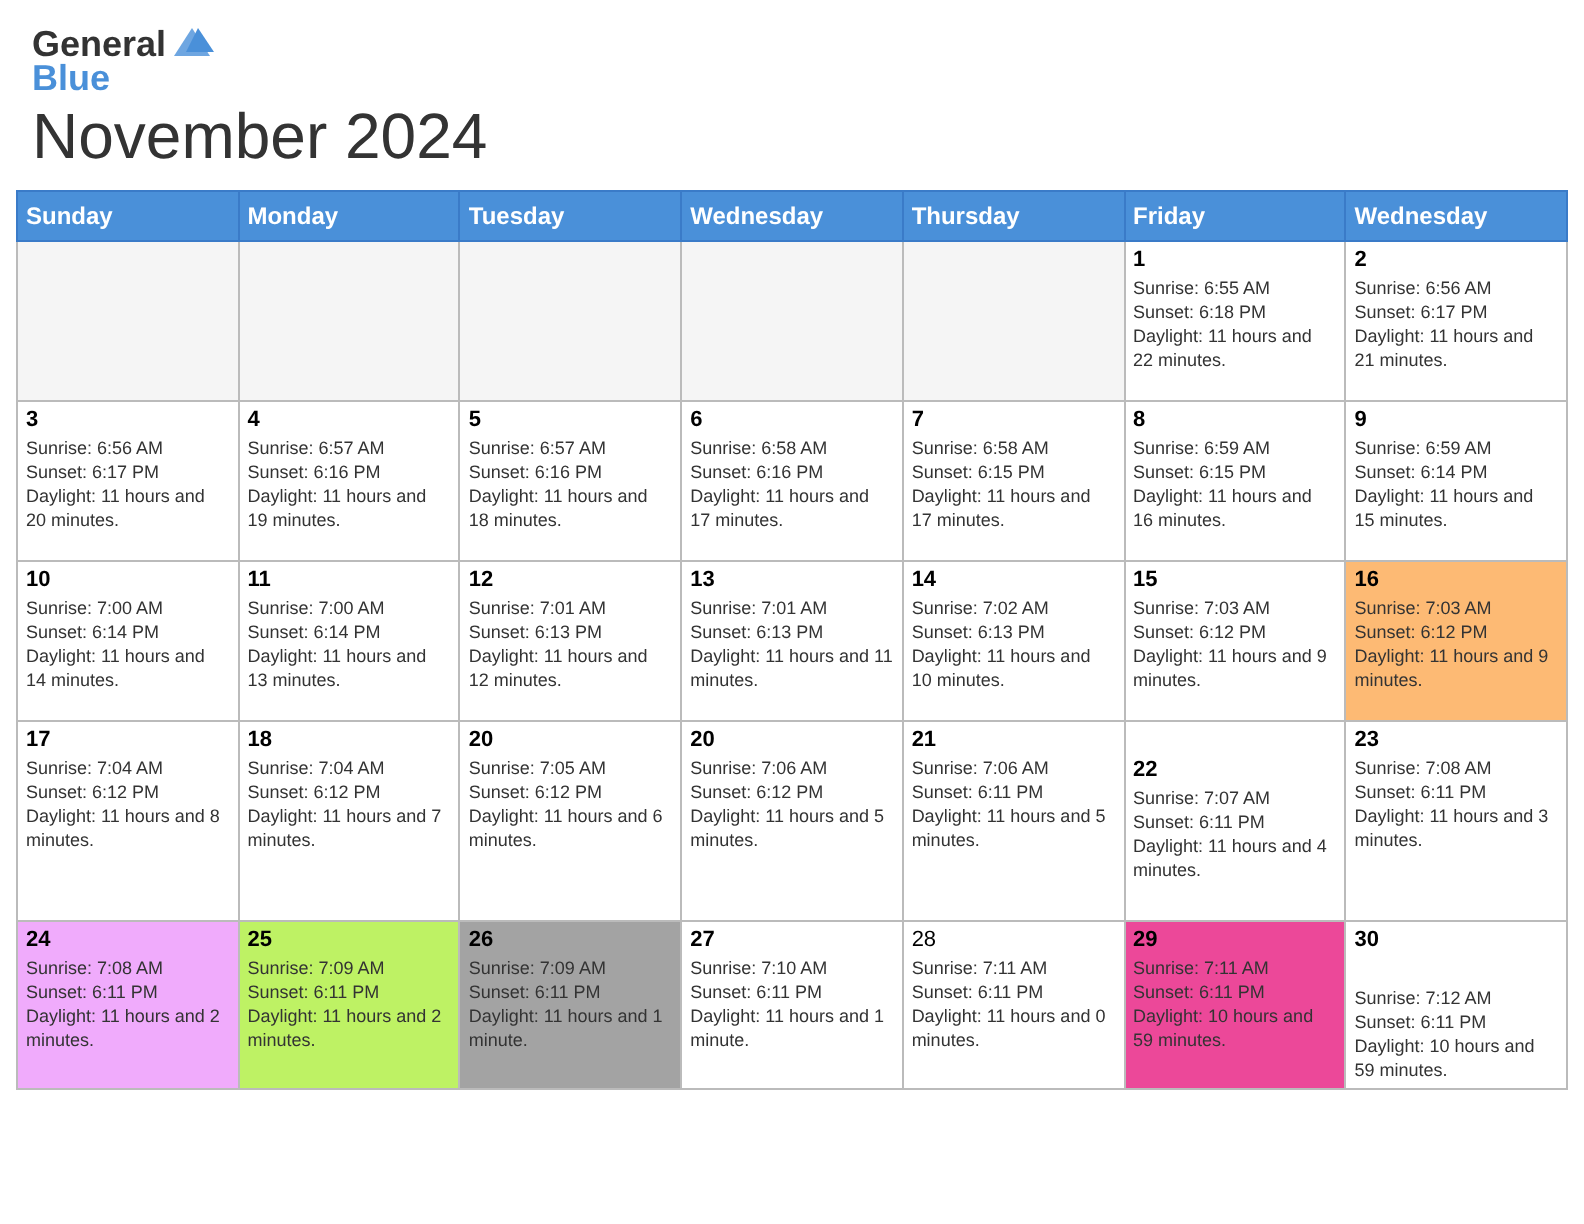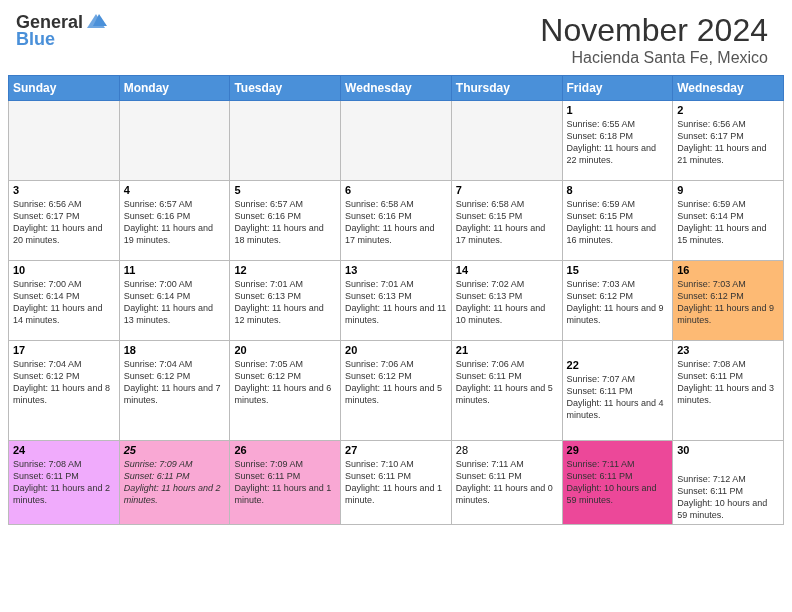--- a/index.html
+++ b/index.html
@@ -1,18 +1,18 @@
 <!DOCTYPE html>
 <html><head>
   <meta charset="utf-8">
   <style>
     * { margin: 0; padding: 0; box-sizing: border-box; }
     body { font-family: Arial, sans-serif; background: #fff; width: 792px; height: 612px; overflow: hidden; }
     
-    .header { display: flex; align-items: flex-start; padding: 12px 24px 8px 16px; justify-content: space-between; }
+    .header { display: flex; align-items: flex-start; padding: 12px 3px 8px 16px; justify-content: space-between; flex-direction: column; }
     
     .logo { display: flex; align-items: center; }
     
     .title-block { text-align: right; }
     .month-year { font-size: 32px; font-weight: 300; color: #333; }
     .location { font-size: 16px; color: #555; }
     
     .day-header { background: #4a90d9; color: white; font-size: 12px; font-weight: bold; padding: 5px 4px; text-align: left; border: 1px solid #3a7bc8; }
     
     table { border-collapse: collapse; width: 100%; }
@@ -32,21 +32,20 @@
           <svg width="22" height="20" viewBox="0 0 22 20" style="margin-left:2px;margin-top:-2px;">
             <polygon points="11,2 20,16 2,16" fill="#4a90d9" opacity="0.8"></polygon>
             <polygon points="14,2 22,14 8,14" fill="#4a90d9"></polygon>
           </svg>
         </div>
         <span style="font-size:18px;font-weight:bold;color:#4a90d9;margin-top:-4px;">Blue</span>
       </div>
     </div>
     <div class="title-block">
       <div class="month-year">November 2024</div>
-      <div class="location">Hacienda Santa Fe, Mexico</div>
     </div>
   </div>
 
   <div class="cal-wrap">
     <table>
       <thead>
         <tr>
         <th class="day-header">Sunday</th>
             <th class="day-header">Monday</th>
             <th class="day-header">Tuesday</th>
@@ -208,27 +207,27 @@
 Daylight: 11 hours and 3 minutes.</div>
             </td>
           </tr>
           <tr>
             <td style="vertical-align: top; padding: 3px 4px; font-size: 9px; width: 14.2857%; height: 80px; border: 1px solid rgb(187, 187, 187); background: #f0abfc;">
               <span style="font-size: 11px; font-weight: bold; display: block; margin-bottom: 2px;">24</span>
               <div style="font-size: 9px; line-height: 1.35; color: rgb(51, 51, 51); white-space: pre-wrap;">Sunrise: 7:08 AM
 Sunset: 6:11 PM
 Daylight: 11 hours and 2 minutes.</div>
             </td>
-            <td style="vertical-align: top; padding: 3px 4px; font-size: 9px; width: 14.2857%; height: 80px; border: 1px solid rgb(187, 187, 187); background: #f9a8d4; font-style: italic;">
+            <td style="vertical-align: top; padding: 3px 4px; font-size: 9px; width: 14.2857%; height: 80px; border: 1px solid rgb(187, 187, 187); background: #bef264;">
               <span style="font-size: 11px; font-weight: bold; display: block; margin-bottom: 2px;">25</span>
               <div style="font-size: 9px; line-height: 1.35; color: rgb(51, 51, 51); white-space: pre-wrap;">Sunrise: 7:09 AM
 Sunset: 6:11 PM
 Daylight: 11 hours and 2 minutes.</div>
             </td>
-            <td style="vertical-align: top; padding: 3px 4px; font-size: 9px; width: 14.2857%; height: 80px; border: 1px solid rgb(187, 187, 187); background: #f9a8d4;">
+            <td style="vertical-align: top; padding: 3px 4px; font-size: 9px; width: 14.2857%; height: 80px; border: 1px solid rgb(187, 187, 187); background: #a3a3a3;">
               <span style="font-size: 11px; font-weight: bold; display: block; margin-bottom: 2px;">26</span>
               <div style="font-size: 9px; line-height: 1.35; color: rgb(51, 51, 51); white-space: pre-wrap;">Sunrise: 7:09 AM
 Sunset: 6:11 PM
 Daylight: 11 hours and 1 minute.</div>
             </td>
             <td style="vertical-align: top; padding: 3px 4px; font-size: 9px; width: 14.2857%; height: 80px; border: 1px solid rgb(187, 187, 187); background: rgb(255, 255, 255);">
               <span style="font-size: 11px; font-weight: bold; display: block; margin-bottom: 2px;">27</span>
               <div style="font-size: 9px; line-height: 1.35; color: rgb(51, 51, 51); white-space: pre-wrap;">Sunrise: 7:10 AM
 Sunset: 6:11 PM
 Daylight: 11 hours and 1 minute.</div>

